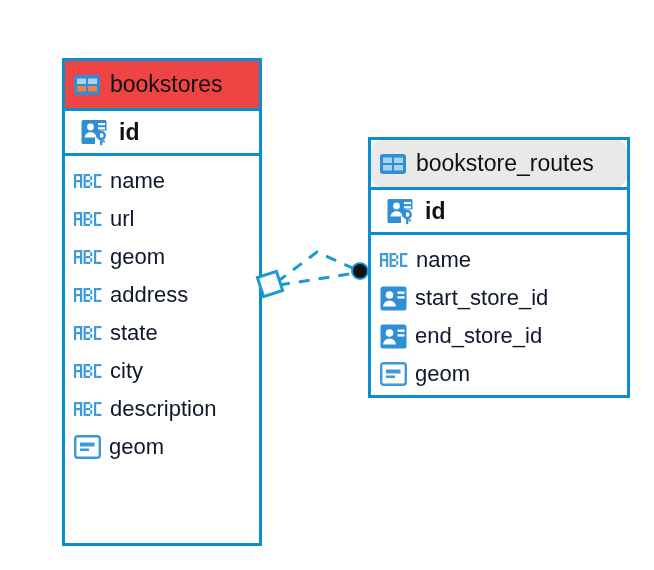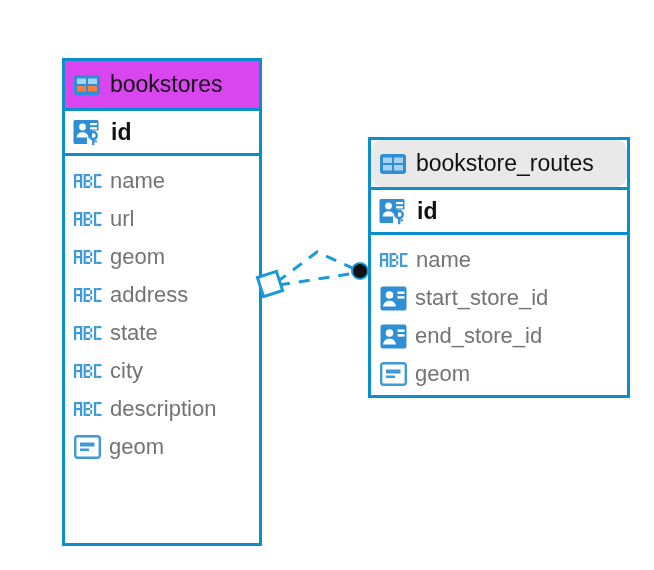--- a/index.html
+++ b/index.html
@@ -42,36 +42,36 @@
   }
 
   .entity-header {
     box-sizing: border-box;
     height: 47px;
     display: flex;
     align-items: center;
     padding-left: 8px;
     gap: 9px;
   }
-  .entity-header.orange { background: #d946ef; }
+  .entity-header.orange { background: #ef4444; }
   .entity-header.grey   { background: #e9e9e9; border-radius: 11px; }
 
   .entity-title {
     font-size: 23px;
     color: #111111;
     line-height: 1;
     white-space: nowrap;
   }
 
   .pk-row {
     box-sizing: border-box;
     height: 48px;
     display: flex;
     align-items: center;
-    padding-left: 8px;
+    padding-left: 16px;
     gap: 8px;
     border-top: 3px solid #0b8ed0;
     border-bottom: 3px solid #0b8ed0;
     background: #ffffff;
   }
   .pk-label {
     font-size: 23px;
     font-weight: bold;
     color: #111111;
     line-height: 1;
@@ -82,21 +82,21 @@
   }
   .field-row {
     height: 38px;
     display: flex;
     align-items: center;
     padding-left: 9px;
     gap: 8px;
   }
   .field-label {
     font-size: 22px;
-    color: #737373;
+    color: #0f172a;
     line-height: 1;
     white-space: nowrap;
   }
 
   
   .icon {
     display: inline-flex;
     align-items: center;
     justify-content: center;
     flex: 0 0 auto;

